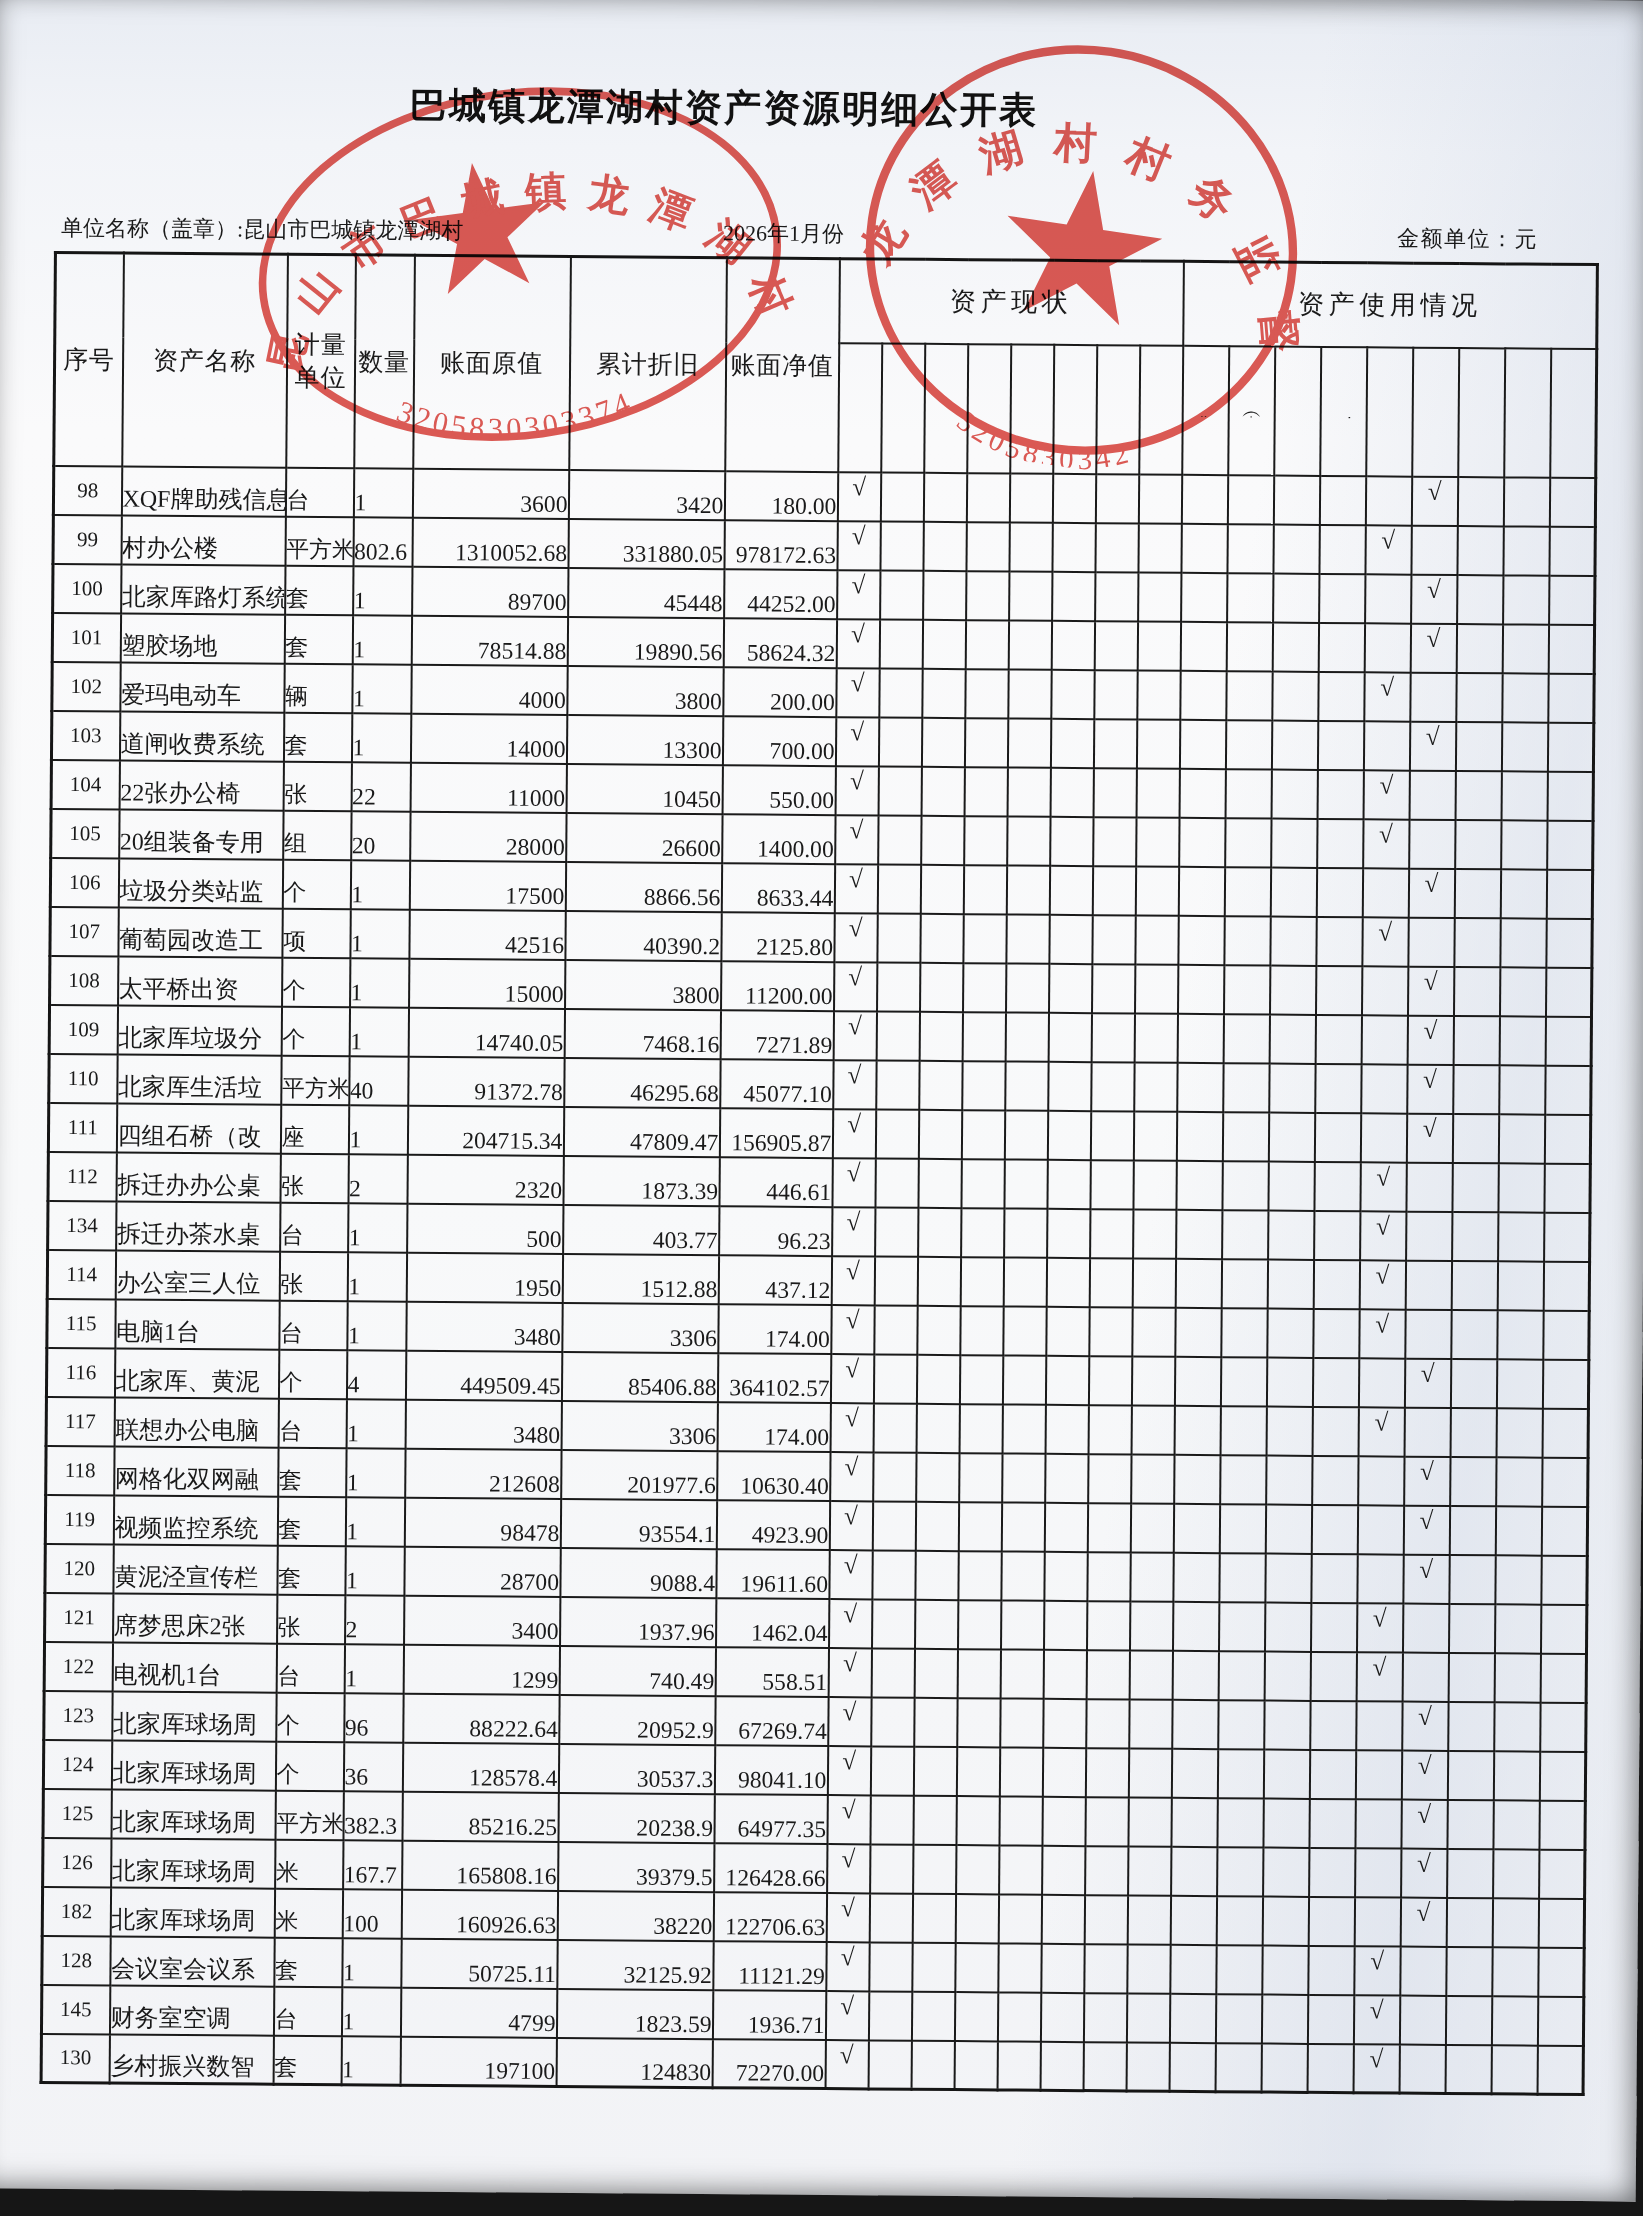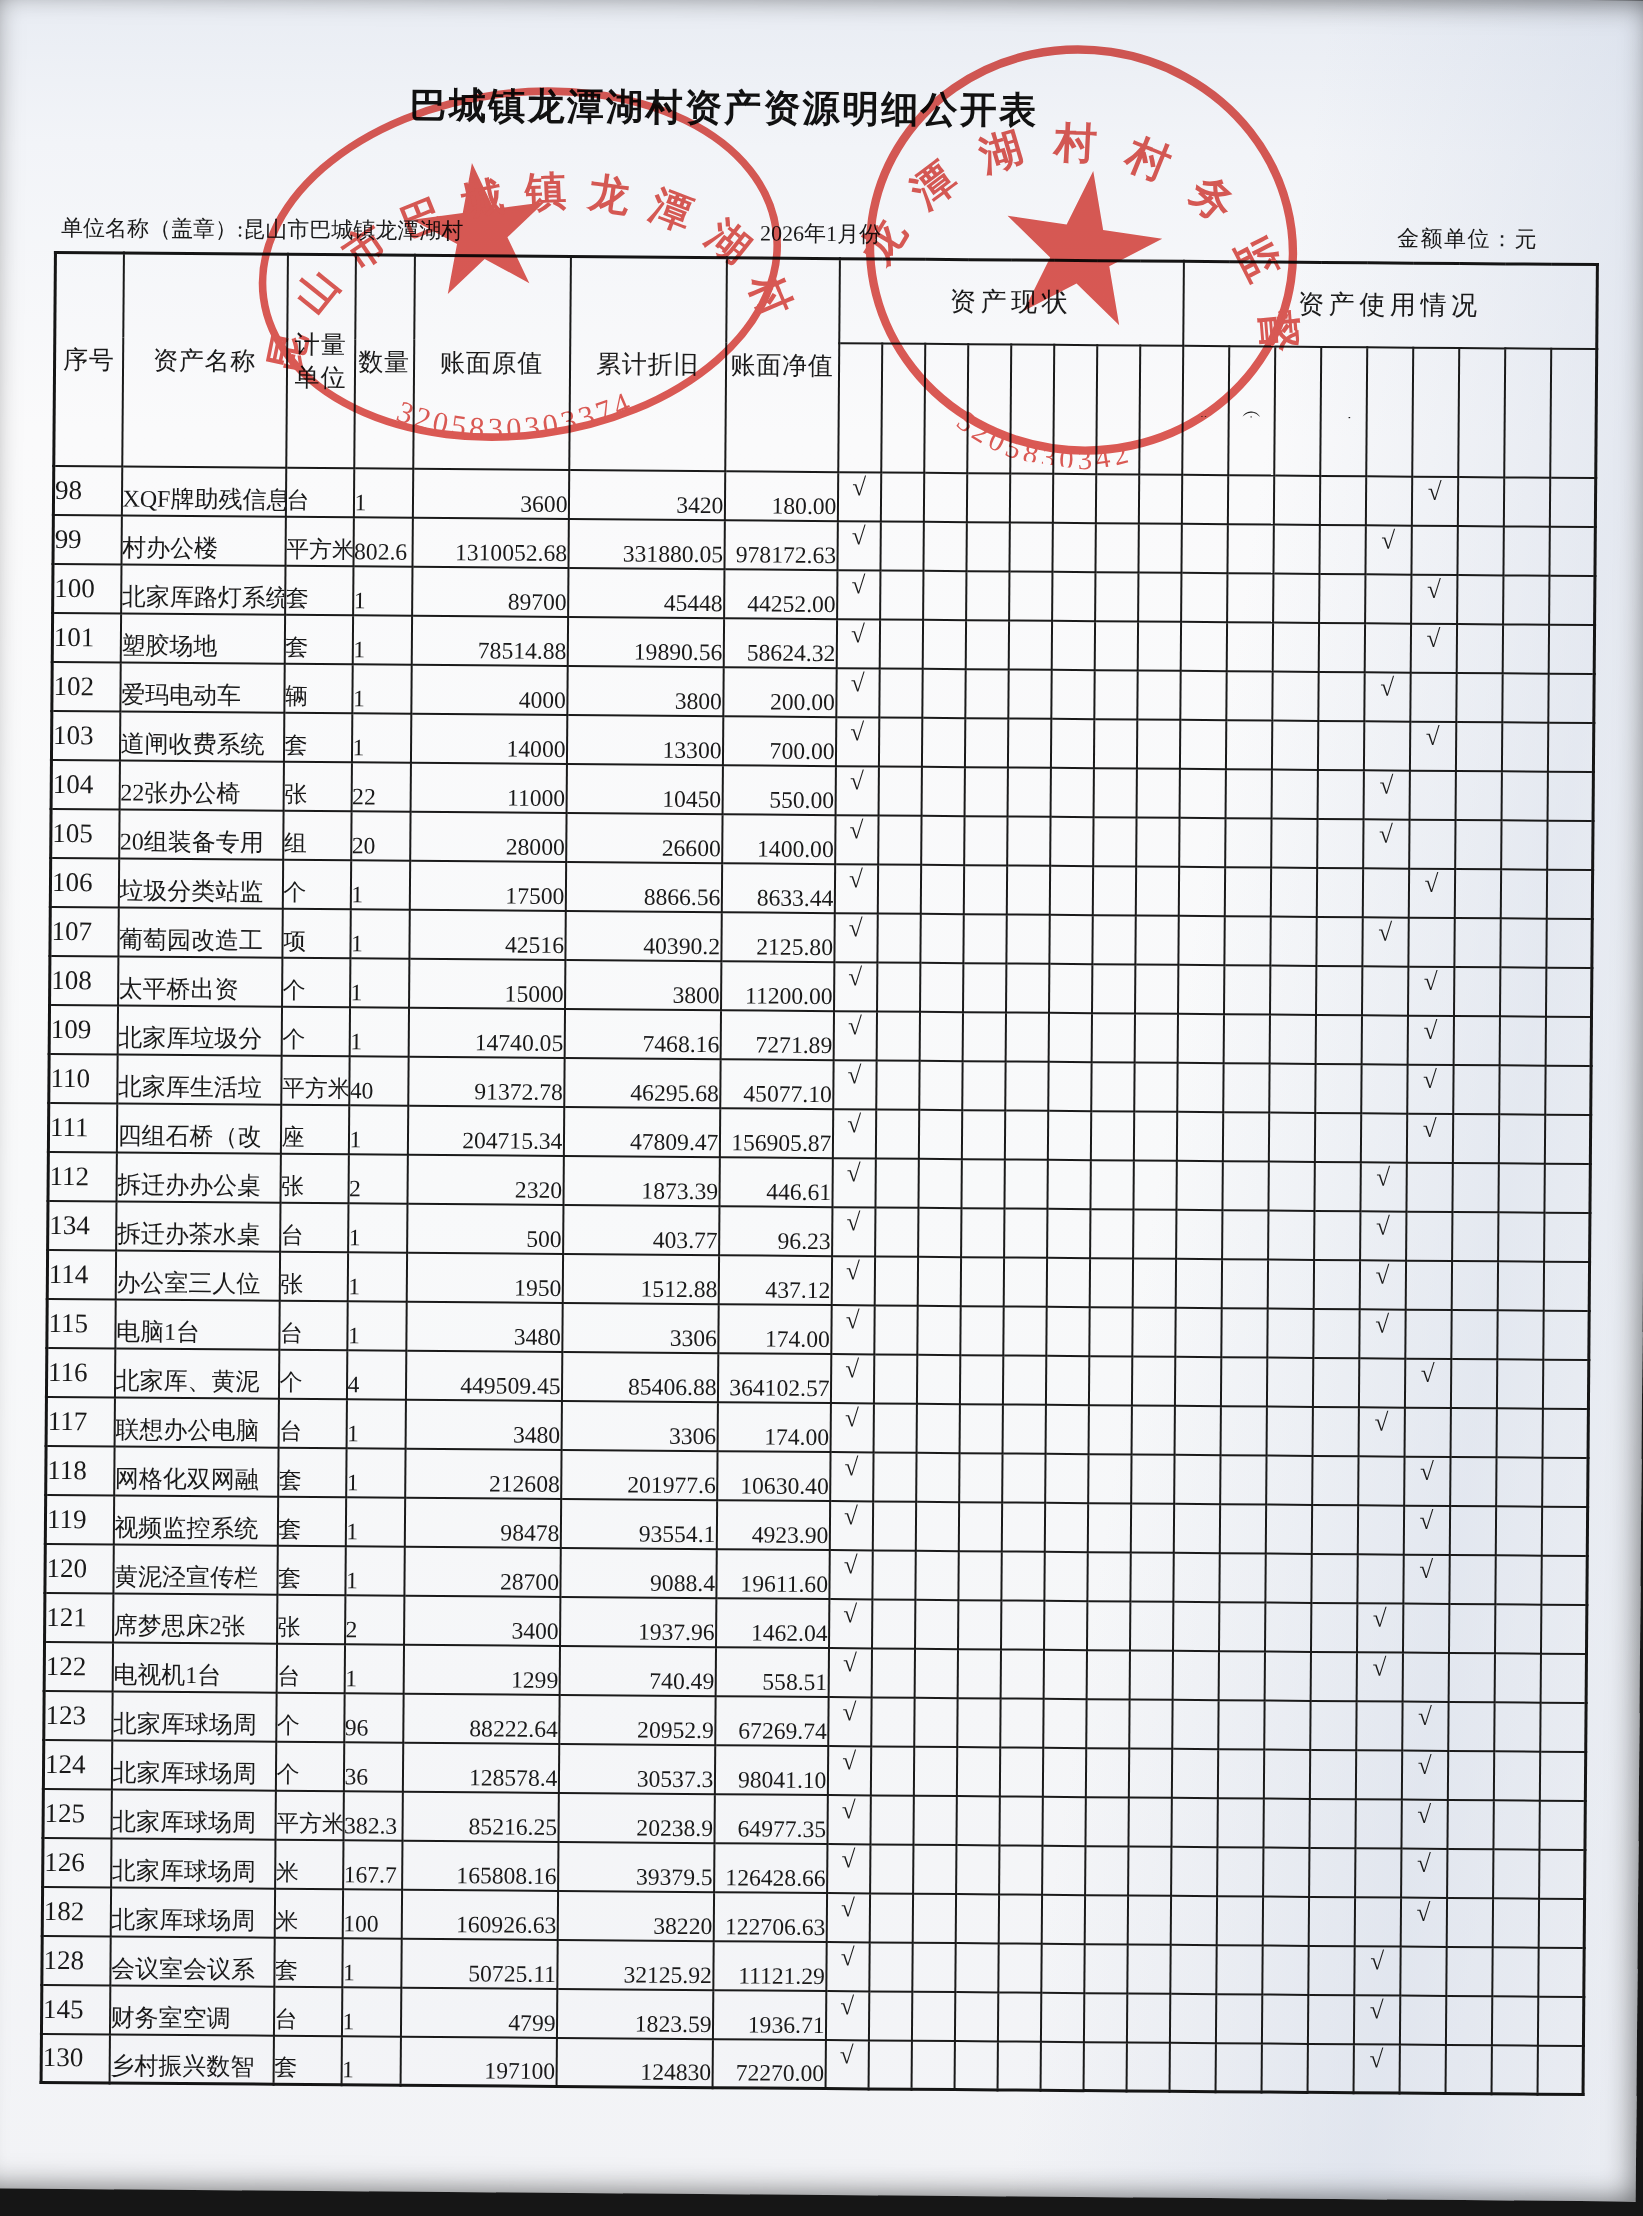--- a/index.html
+++ b/index.html
@@ -18,42 +18,42 @@
       linear-gradient(180deg,#e8ecf3 0%,#f2f4f8 7%,#fafafb 20%,#f8f9fa 55%,#f2f3f6 100%);
     box-shadow:0 0 30px rgba(0,0,0,.6) inset;
   }
   .title{
     position:absolute;left:53px;top:90px;width:1362px;
     text-align:center;font-size:37px;font-weight:bold;letter-spacing:2.3px;
     color:#111;
   }
   .meta{position:absolute;left:72px;top:225px;width:1492px;height:30px;font-size:22px;}
   .meta .m-unit{position:absolute;left:0;top:0;}
-  .meta .m-period{position:absolute;left:662px;top:0;margin-left:37px;}
+  .meta .m-period{position:absolute;left:662px;top:0;}
   .meta .m-amount{position:absolute;right:15px;top:0;letter-spacing:1.5px;}
 
   table.asset{
     position:absolute;left:65px;top:263px;width:1537px;
     border-collapse:collapse;table-layout:fixed;
     border:3.8px solid #151515;
   }
   table.asset td,table.asset th{
     border:2.3px solid #1a1a1a;padding:0;overflow:hidden;
     font-weight:normal;
   }
   th.h-main{font-size:25px;text-align:center;vertical-align:middle;letter-spacing:0.8px;}
   th.h-group{font-size:26px;text-align:center;vertical-align:middle;letter-spacing:4.6px;}
   th.h-sub{text-align:center;vertical-align:middle;}
   th.h-sub .v{
     writing-mode:vertical-rl;display:inline-block;
     font-size:20.5px;letter-spacing:3px;line-height:1.15;
     max-height:123px;overflow:hidden;
   }
   th.h-sub .tilt{transform:rotate(-38deg);letter-spacing:0;}
-  td.c-no{font-size:27px;vertical-align:middle;}
+  td.c-no{font-size:21px;text-align:center;vertical-align:middle;}
   td.c-name{font-size:24px;vertical-align:bottom;padding:0 0 5.3px 7.6px;white-space:nowrap;}
   td.c-unit{font-size:23px;vertical-align:bottom;padding:0 0 5.3px 4.6px;white-space:nowrap;}
   td.c-qty{font-size:23.6px;vertical-align:bottom;padding:0 0 5.3px 4.6px;white-space:nowrap;}
   td.c-money{font-size:23.6px;text-align:right;vertical-align:bottom;padding:0 18px 5.3px 0;white-space:nowrap;}
   td.c-chk{font-size:25px;text-align:center;vertical-align:top;padding-top:4.6px;}
 
   .stamp{position:absolute;opacity:.82;mix-blend-mode:multiply;pointer-events:none;}
   .stamp-left{left:242px;top:67px;width:578px;height:411px;transform:rotate(-8deg);}
   .stamp-right{left:864px;top:37px;width:457px;height:434px;transform:rotate(8deg);}
 </style>

